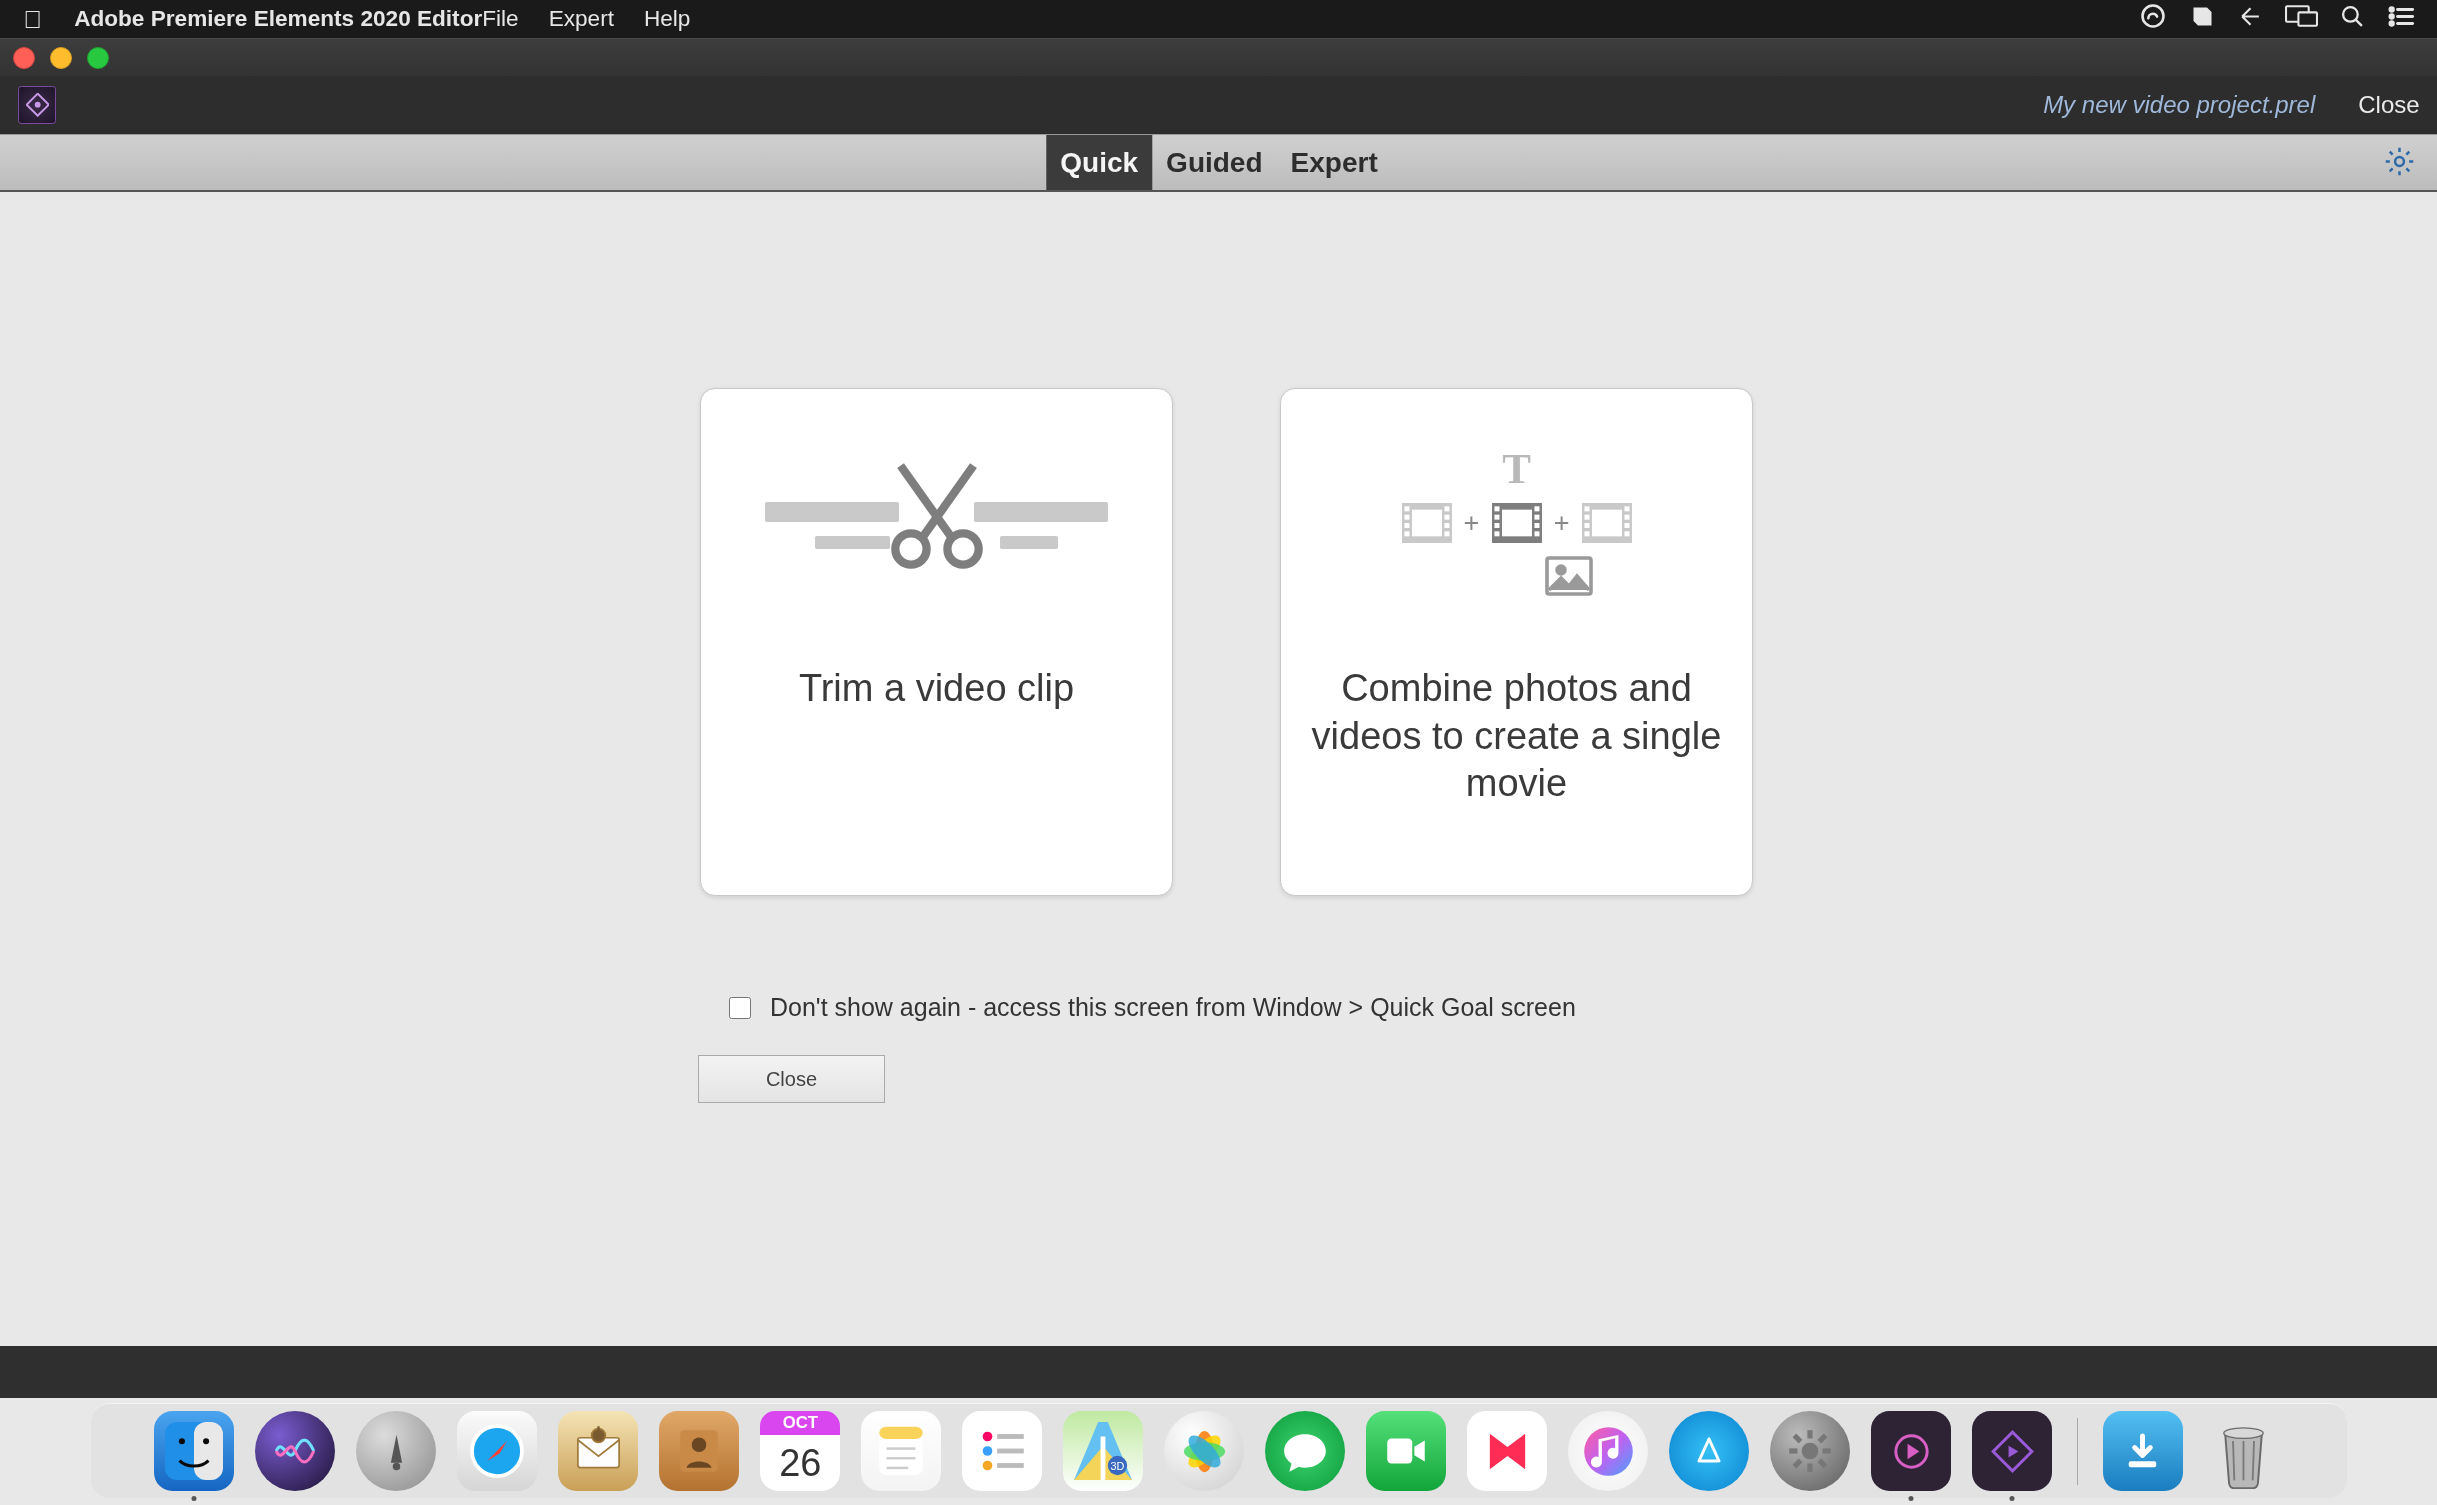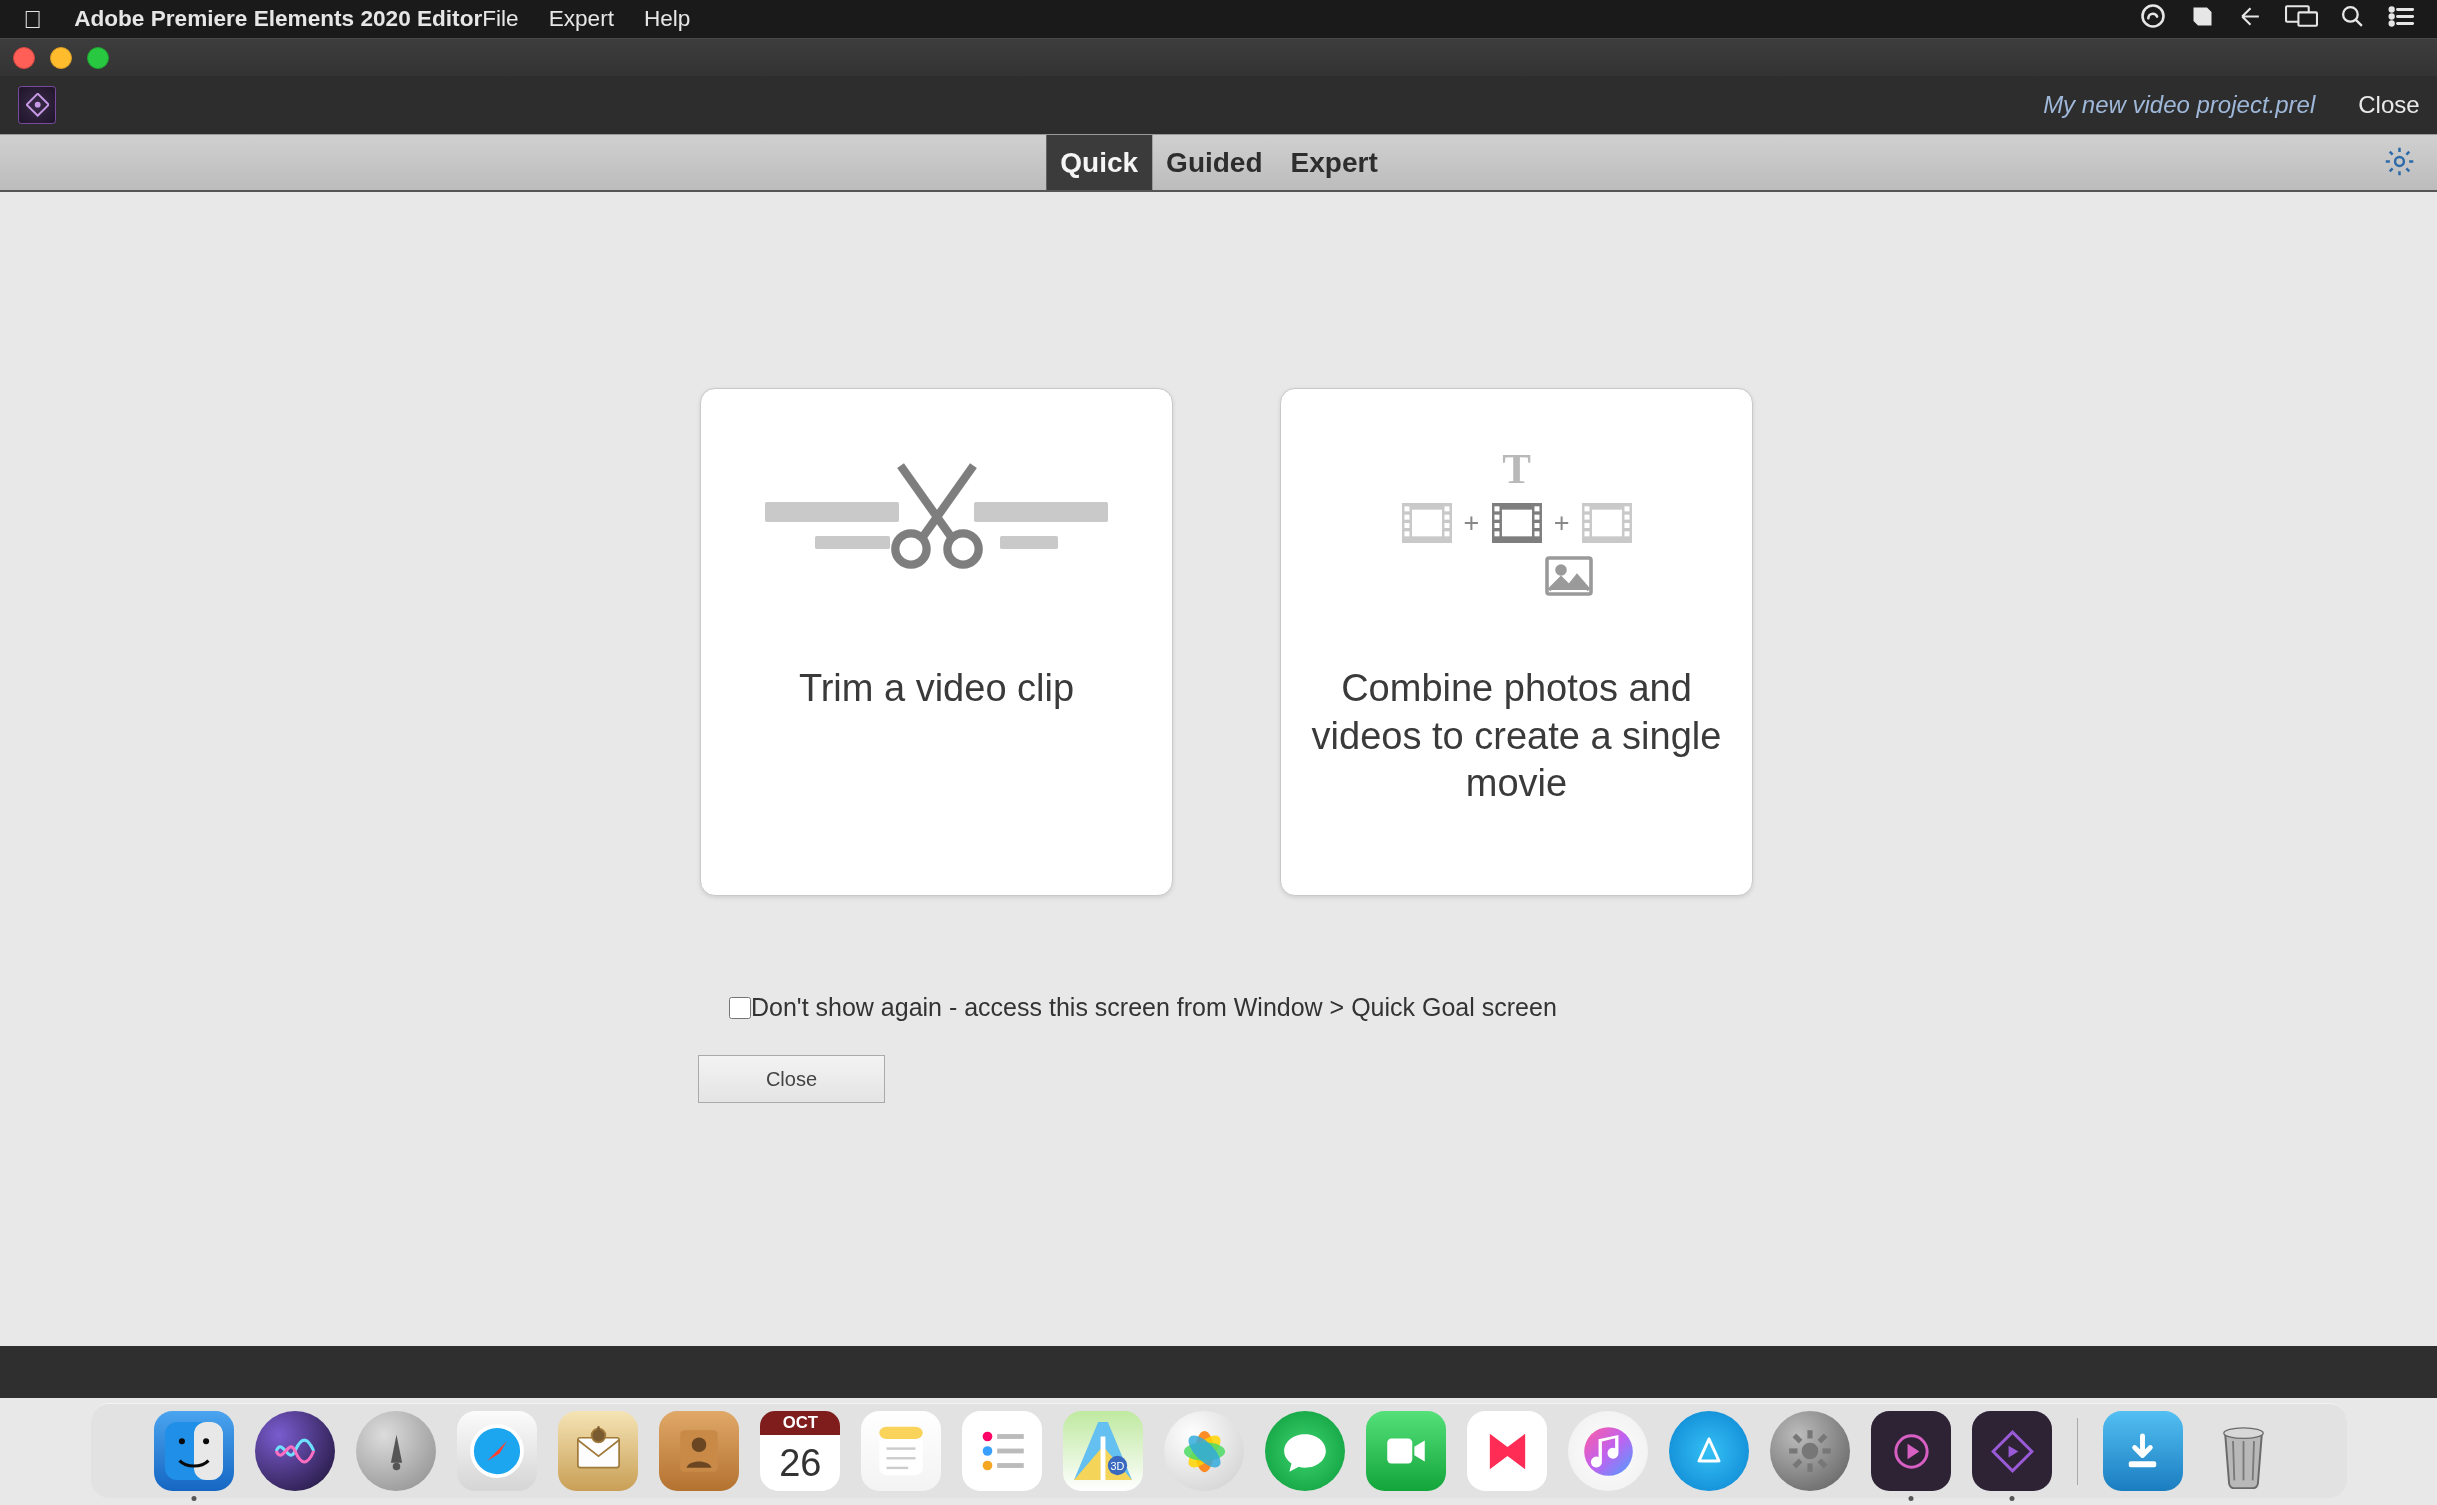--- a/index.html
+++ b/index.html
@@ -192,21 +192,21 @@
 
   
   .dont-row {
     position: absolute;
     left: 700px;
     top: 799px;
     display: flex;
     align-items: center;
     font-size: 25px;
     color: #333;
-    gap: 0;
+    gap: 19px;
     padding-left: 29px;
   }
   .dont-row input[type="checkbox"]{
     width: 22px; height: 22px;
     accent-color: #888;
   }
   .close-btn {
     position: absolute;
     left: 698px;
     top: 861px;
@@ -492,21 +492,21 @@
     </div>
     <div class="dock-item" style="background:linear-gradient(#e0a868,#b47230);">
       <svg width="50" height="50" viewBox="0 0 48 48">
           <rect x="6" y="4" width="36" height="40" rx="4" fill="#c98a48"></rect>
           <circle cx="24" cy="18" r="7" fill="#6a4722"></circle>
           <path d="M12 40c2-8 22-8 24 0" fill="#6a4722"></path>
         </svg>
     </div>
     <div class="dock-item" style="background:#fff;">
       <div style="width:100%;height:100%;border-radius:15px;overflow:hidden;display:flex;flex-direction:column;">
-        <div style="height:30%;background:#7f1d1d;color:#fff;font-size:16.7px;font-weight:700;display:flex;align-items:center;justify-content:center;">OCT</div>
+        <div style="height:30%;background:#d946ef;color:#fff;font-size:16.7px;font-weight:700;display:flex;align-items:center;justify-content:center;">OCT</div>
         <div style="flex:1;display:flex;align-items:center;justify-content:center;font-size:38px;color:#333;">26</div>
       </div>
     </div>
     <div class="dock-item" style="background:linear-gradient(#fff,#f3f3f3);">
       <svg width="58" height="58" viewBox="0 0 48 48">
           <rect x="6" y="4" width="36" height="40" rx="6" fill="#fff"></rect>
           <rect x="6" y="4" width="36" height="10" rx="6" fill="#f9d35a"></rect>
           <line x1="12" y1="22" x2="36" y2="22" stroke="#ccc" stroke-width="2"></line>
           <line x1="12" y1="30" x2="36" y2="30" stroke="#ccc" stroke-width="2"></line>
           <line x1="12" y1="38" x2="30" y2="38" stroke="#ccc" stroke-width="2"></line>

